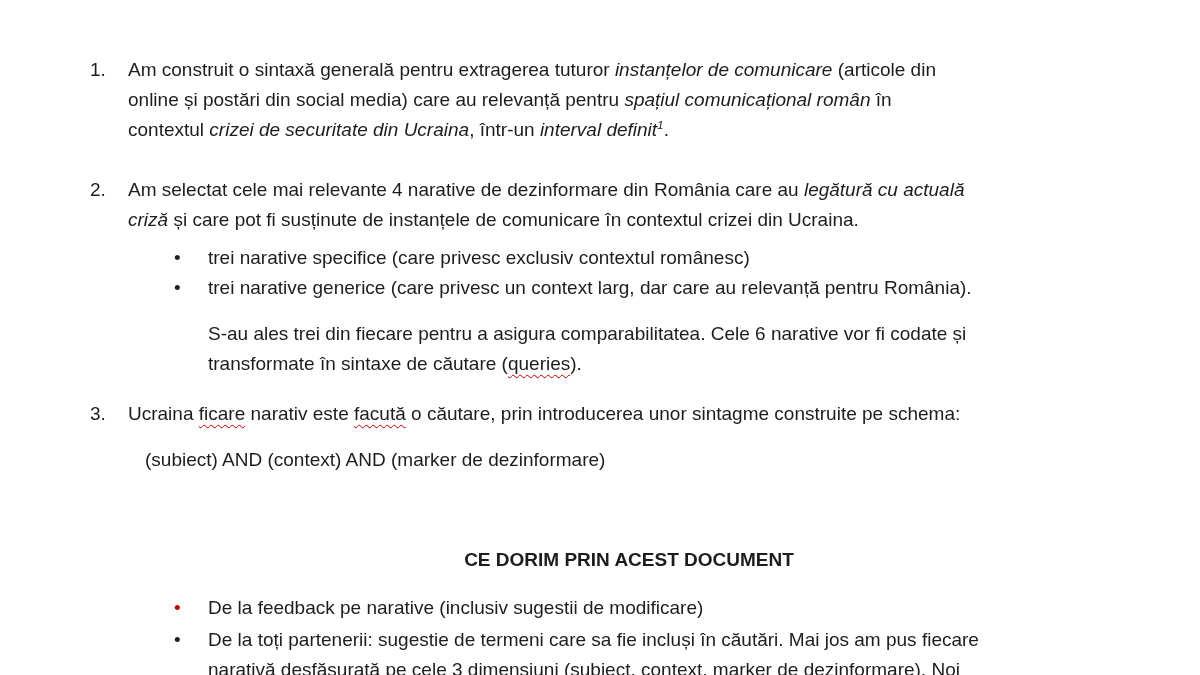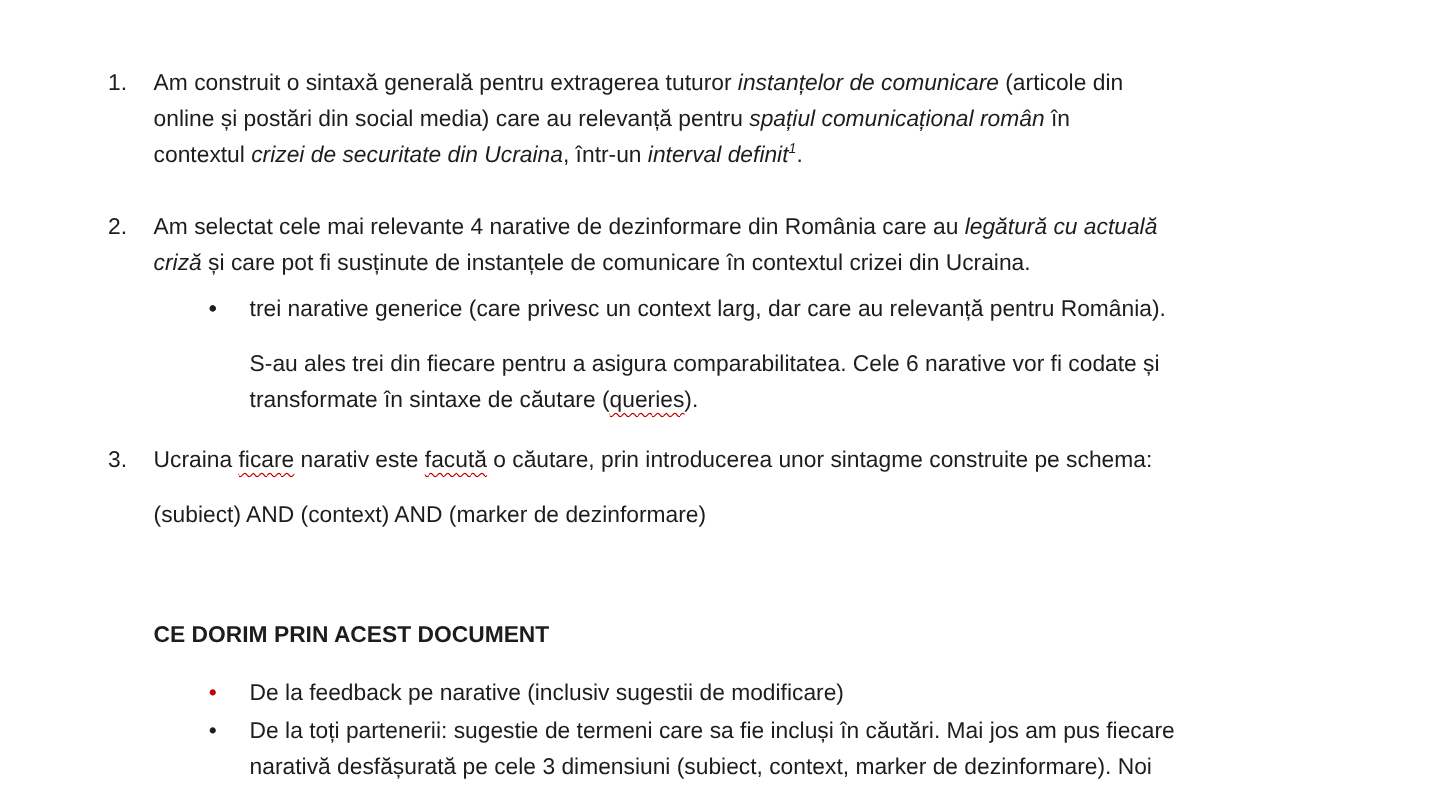--- a/index.html
+++ b/index.html
@@ -20,22 +20,22 @@
   
   .numbered { padding-left:38px; }
   .numbered .num { position:absolute; left:0; top:0; }
   
   .bullet { padding-left:118px; position:relative; }
   .bullet .dot { position:absolute; left:84px; top:0; }
   .bullet .dot.red { color:#c00000; }
   
   .para-indent { margin-left:118px; }
   
-  .para-flush { margin-left:38px; }
-  .heading { margin-left:38px; font-weight:bold; }
+  .para-flush { margin-left:55px; }
+  .heading { margin-left:38px; font-weight:bold;text-align:center; }
   .i { font-style:italic; }
   .sup { vertical-align:super; font-size:0.62em; line-height:0; }
   .sq {
     text-decoration-line:underline;
     text-decoration-style:wavy;
     text-decoration-color:#c00000;
     text-decoration-thickness:1px;
     text-underline-offset:4px;
   }
   
@@ -49,21 +49,21 @@
   .mb-redbullet { margin-bottom:2px; }
   .mb-none { margin-bottom:0; }
 </style>
 </head>
 <body>
 
 <div class="doc">
   <div id="doc-root">
       <div class="block mb-item1 numbered"><span class="num">1.</span><span>Am construit o sintaxă generală pentru extragerea tuturor </span><span class="i">instanțelor de comunicare</span><span> (articole din</span><br><span>online și postări din social media) care au relevanță pentru </span><span class="i">spațiul comunicațional român</span><span> în</span><br><span>contextul </span><span class="i">crizei de securitate din Ucraina</span><span>, într-un </span><span class="i">interval definit</span><span class="i sup">1</span><span>.</span></div>
       <div class="block mb-item2 numbered"><span class="num">2.</span><span>Am selectat cele mai relevante 4 narative de dezinformare din România care au </span><span class="i">legătură cu actuală</span><br><span class="i">criză</span><span> și care pot fi susținute de instanțele de comunicare în contextul crizei din Ucraina.</span></div>
-      <div class="block mb-none bullet"><span class="dot">•</span></div>
+      <div class="block mb-none bullet"><span class="dot">•</span><span>trei narative specifice (care privesc exclusiv contextul românesc)</span></div>
       <div class="block mb-bullets bullet"><span class="dot">•</span><span>trei narative generice (care privesc un context larg, dar care au relevanță pentru România).</span></div>
       <div class="block mb-para para-indent"><span>S-au ales trei din fiecare pentru a asigura comparabilitatea. Cele 6 narative vor fi codate și</span><br><span>transformate în sintaxe de căutare (</span><span class="sq">queries</span><span>).</span></div>
       <div class="block mb-item3 numbered"><span class="num">3.</span><span>Ucraina </span><span class="sq">ficare</span><span> narativ este </span><span class="sq">facută</span><span> o căutare, prin introducerea unor sintagme construite pe schema:</span></div>
       <div class="block mb-schema para-flush"><span>(subiect) AND (context) AND (marker de dezinformare)</span></div>
       <div class="block mb-heading heading"><span>CE DORIM PRIN ACEST DOCUMENT</span></div>
       <div class="block mb-redbullet bullet"><span class="dot red">•</span><span>De la feedback pe narative (inclusiv sugestii de modificare)</span></div>
       <div class="block mb-none bullet"><span class="dot">•</span><span>De la toți partenerii: sugestie de termeni care sa fie incluși în căutări. Mai jos am pus fiecare</span><br><span>narativă desfășurată pe cele 3 dimensiuni (subiect, context, marker de dezinformare). Noi</span></div>
     </div>
 </div>
 

